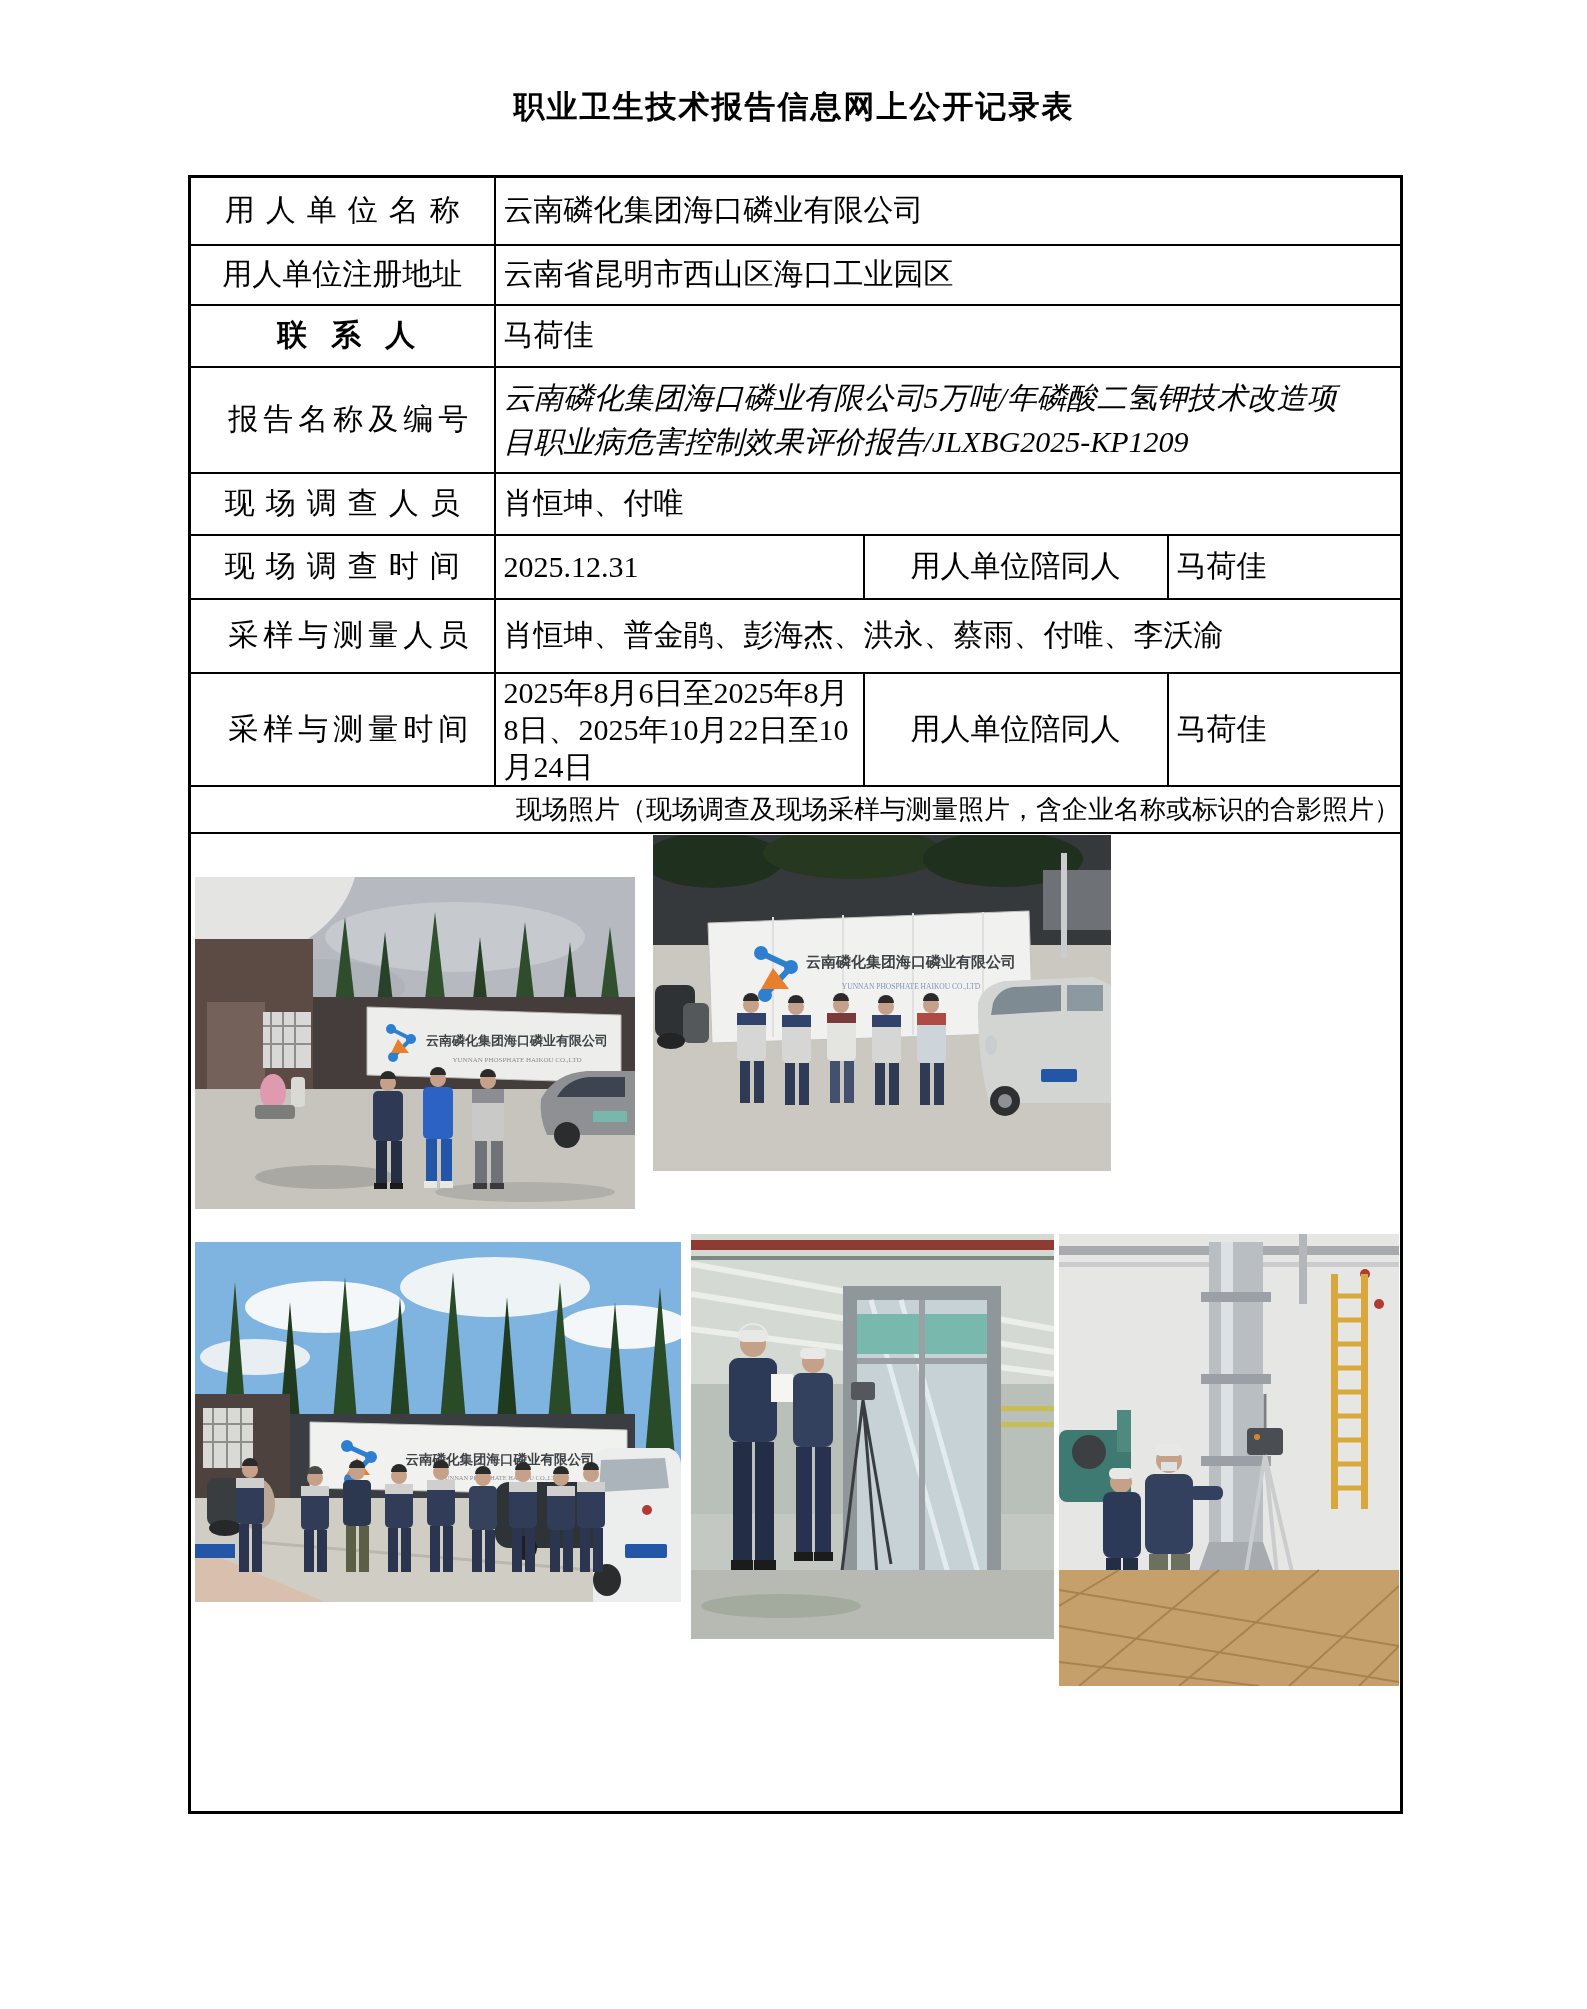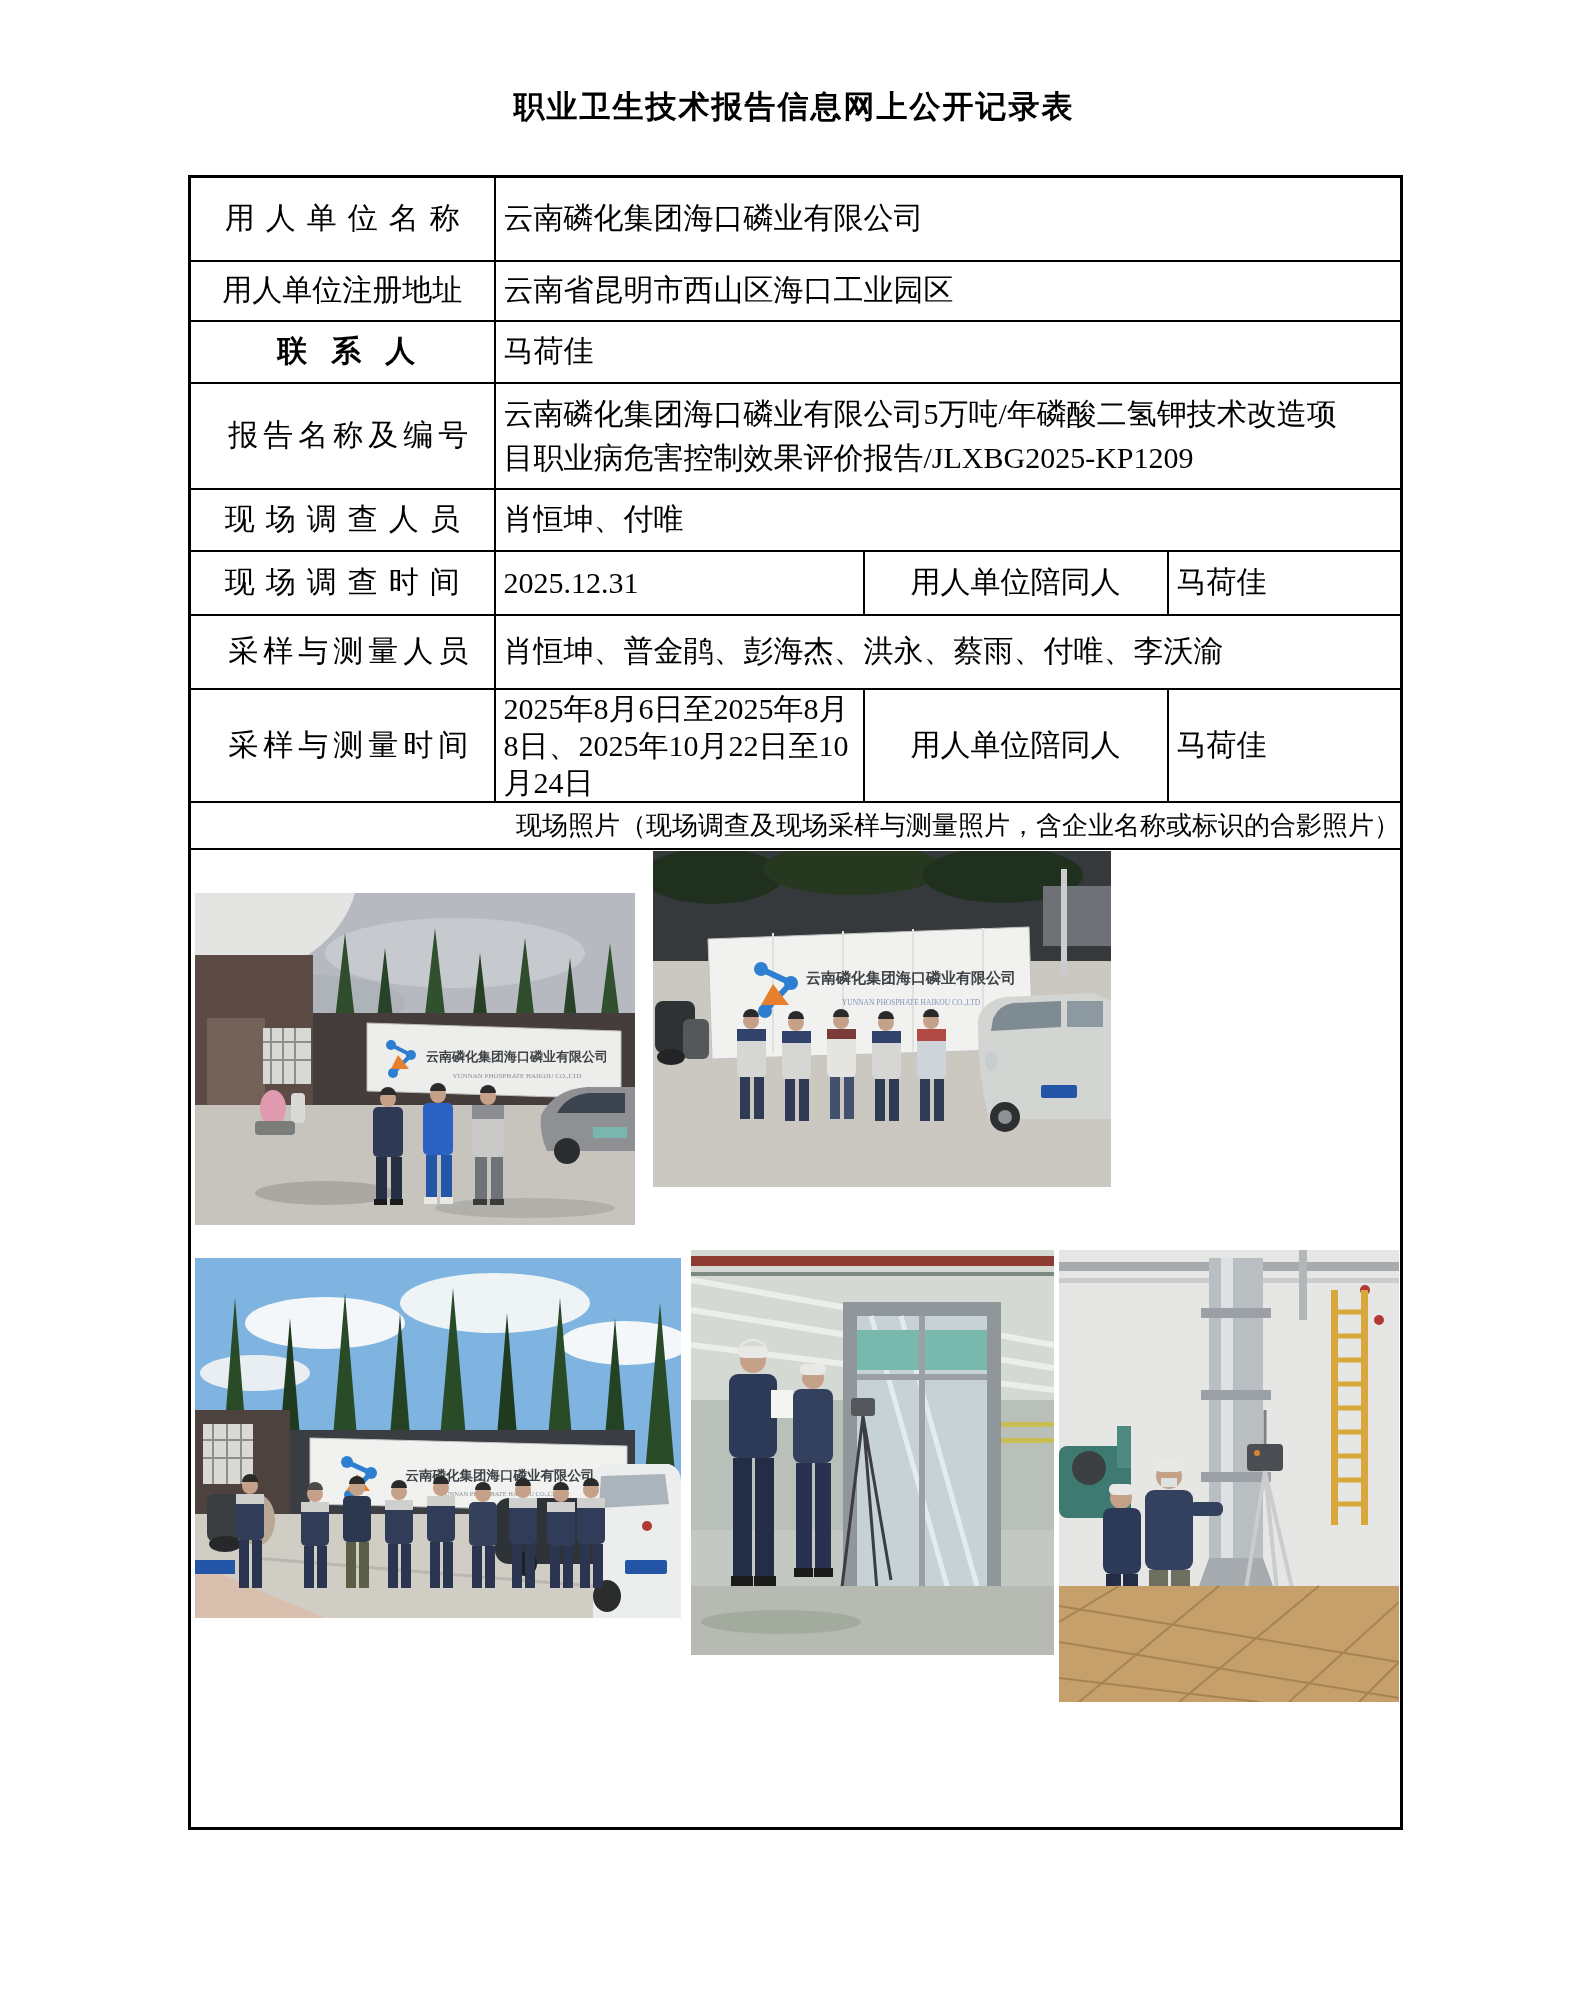--- a/index.html
+++ b/index.html
@@ -27,21 +27,21 @@
     border:2px solid #000;
     vertical-align:middle;
     overflow:hidden;
   }
   td.lbl { text-align:center; }
   td.val { text-align:left; padding-left:8px; }
   .ls5  { letter-spacing:5px;  padding-left:17px; }
   .ls11 { letter-spacing:11px; padding-left:11px; }
   .ls14 { letter-spacing:14px; padding-left:14px; }
   .ls24 { letter-spacing:24px; padding-left:32px;font-weight:bold; }
-  .wrap2 { width:856px; line-height:44px; }
+  .wrap2 { width:856px; line-height:44px;font-style:italic; }
   .wrap3 { width:352px; line-height:37px; }
   td.caption-cell {
     text-align:right; padding-left:4px; font-size:26px;
     vertical-align:middle; white-space:nowrap;
   }
   td.photo-cell { position:relative; padding:0; vertical-align:top; }
   .photo { position:absolute; overflow:hidden; }
   .photo svg { display:block; }
 </style>
 </head>
@@ -53,21 +53,21 @@
 
   <table class="record">
     <colgroup>
         <col style="width:305px">
         <col style="width:369px">
         <col style="width:304px">
         <col style="width:234px">
       </colgroup>
 
     <tbody>
-        <tr style="height:84px">
+        <tr style="height:68px">
       <td class="lbl">
             <div class="ls11">用人单位名称</div>
           </td>
       <td class="val" colspan="3">云南磷化集团海口磷业有限公司</td>
     </tr>
     <tr style="height:60px">
       <td class="lbl">
             <div>用人单位注册地址</div>
           </td>
       <td class="val" colspan="3">云南省昆明市西山区海口工业园区</td>

